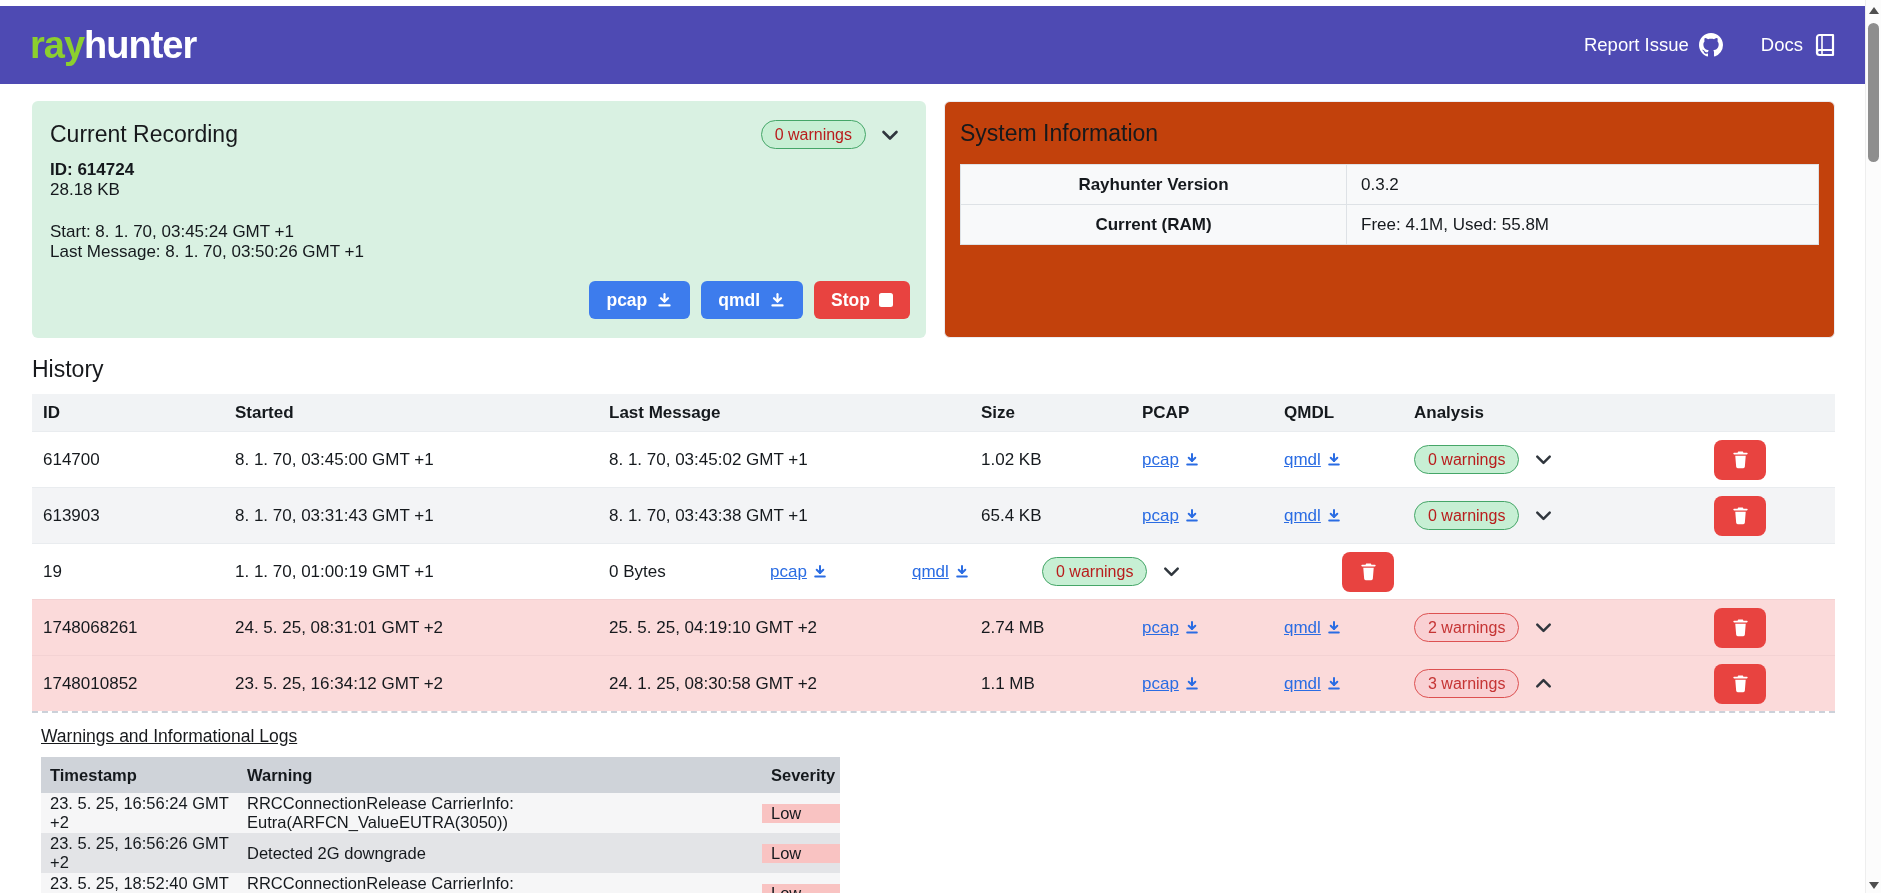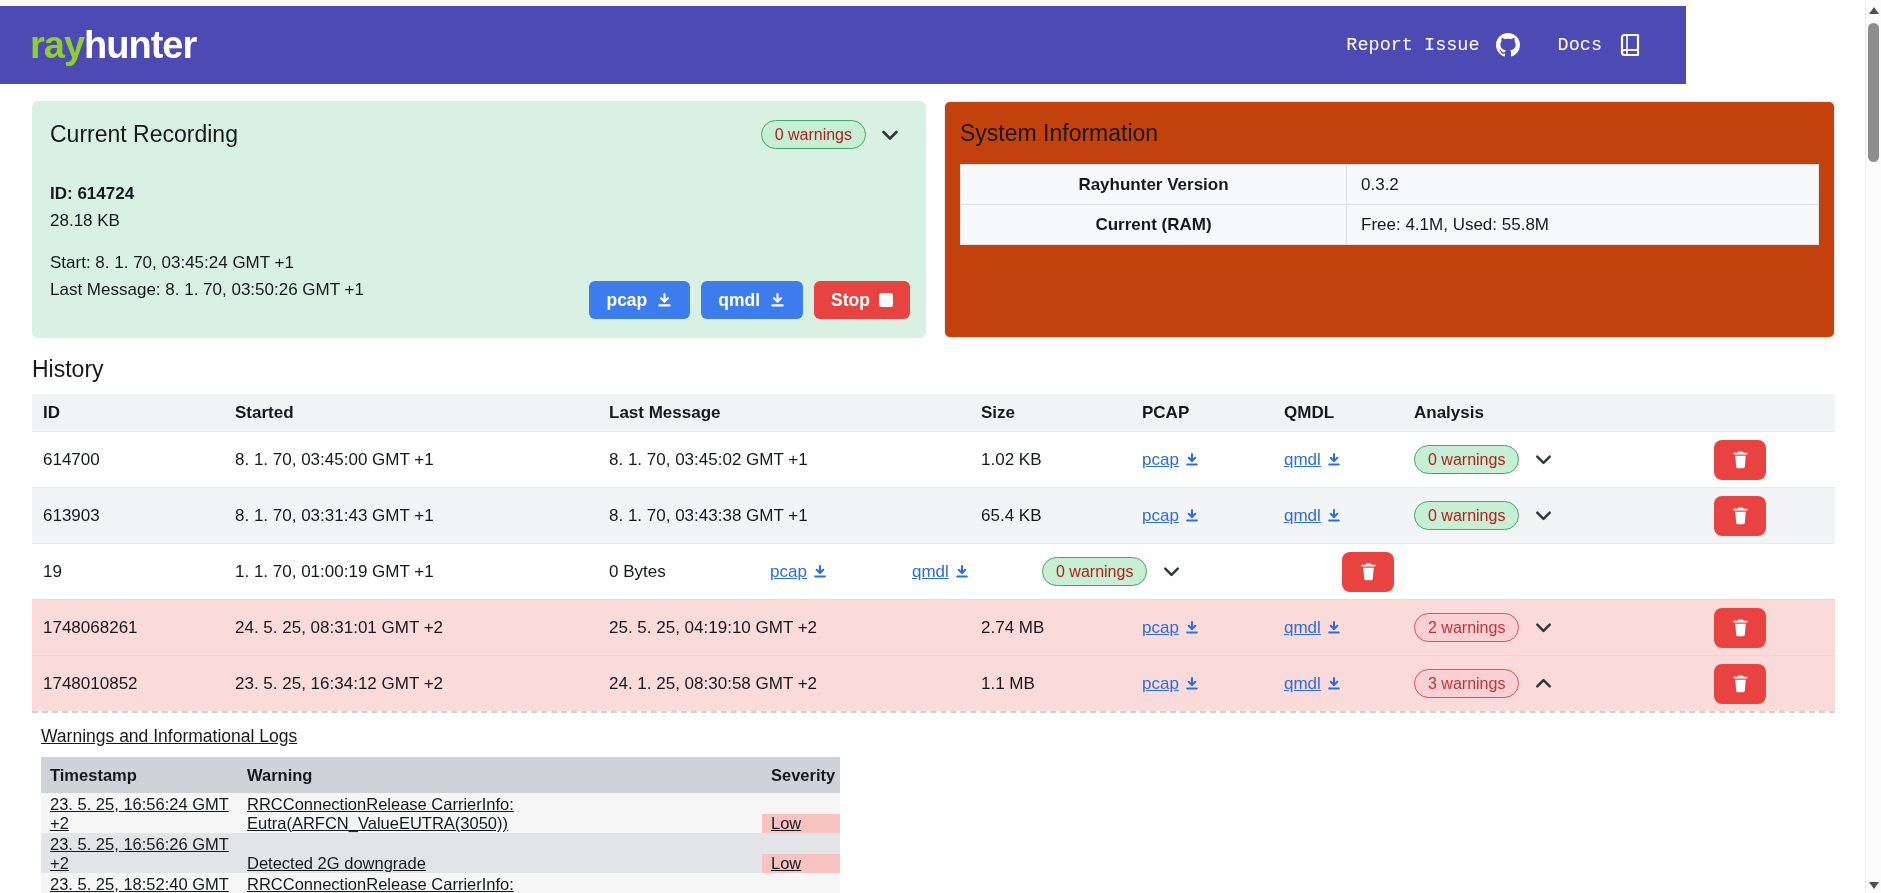--- a/index.html
+++ b/index.html
@@ -1,41 +1,41 @@
 <!DOCTYPE html>
 <html><head>
 <meta charset="utf-8">
 <style>
   * { margin:0; padding:0; box-sizing:border-box; }
   html,body { width:1881px; height:893px; overflow:hidden; background:#fff;
     font-family:"Liberation Sans","DejaVu Sans",sans-serif; color:#15191d; }
 
   .topstrip { height:6px; background:#fff; }
-  .nav { height:78px; width:1686px; background:#4e4ab3; display:flex;
-    align-items:center; justify-content:space-between; padding:0 44px 0 30px; }
+  .nav { height:78px; width:1865px; background:#4e4ab3; display:flex;
+    align-items:center; justify-content:space-between; padding:0 28px 0 30px; }
   .logo { font-size:38px; font-weight:bold; letter-spacing:-1px; line-height:1; }
   .logo-ray { color:#8ccf2e; }
   .logo-hunter { color:#ffffff; }
   .nav-links { display:flex; align-items:center; gap:38px; }
-  .nav-link { display:flex; align-items:center; gap:16px; color:#fff;
-    font-size:18.5px; text-decoration:none; cursor:pointer;font-family:Liberation Mono, monospace; }
+  .nav-link { display:flex; align-items:center; gap:10px; color:#fff;
+    font-size:18.5px; text-decoration:none; cursor:pointer; }
 
   .main { padding:17px 0 0 32px; width:1835px; }
   .cards-row { display:flex; gap:18px; }
   .card { border-radius:6px; height:237px; }
   .card h2, .section-title { font-size:23px; font-weight:500; color:#17191c; }
 
   .card-recording { width:894px; background:#d9f1e2; padding:19px 16px 0 18px; position:relative; }
   .card-head { display:flex; justify-content:space-between; align-items:center; }
   .head-right { display:flex; align-items:center; gap:12px; padding-right:8px; }
   .badge { display:inline-block; padding:3px 13px; border-radius:15px; font-size:16px; line-height:21px; white-space:nowrap; }
   .badge-green { background:#c7efd4; border:1.5px solid #45a668; color:#b91c1c; }
   .badge-red { background:#f9d0d3; border:1.5px solid #dd5151; color:#c53434; }
-  .rec-id { margin-top:35px; font-weight:bold; font-size:17px; }
-  .rec-line { margin-top:7px; font-size:17px; }
+  .rec-id { margin-top:11px; font-weight:bold; font-size:17px; }
+  .rec-line { font-size:17px; }
   .rec-gap { margin-top:22px; }
   .rec-actions { position:absolute; right:16px; bottom:19px; display:flex; gap:11px; }
   .btn { display:flex; align-items:center; gap:9px; height:38px; padding:0 17px;
     border:none; border-radius:6px; color:#fff; font-size:17.5px; font-weight:bold;
     font-family:inherit; cursor:pointer; }
   .btn-blue { background:#3d7ced; }
   .btn-red { background:#e84340; }
   .stop-square { width:14px; height:14px; background:#fff; border-radius:2.5px; display:inline-block; }
 
   .card-system { width:891px; background:#c2410c; border:1px solid #ececf2; padding:18px 15px 0 15px; }
@@ -59,21 +59,21 @@
   .dl-link { color:#2a6ce3; text-decoration:underline; display:inline-flex; align-items:center; gap:5px; cursor:pointer; font-size:17px; }
   .chev-btn { display:inline-flex; cursor:pointer; }
   .delete-btn { width:52px; height:40px; background:#e84340; border:none; border-radius:8px;
     display:flex; align-items:center; justify-content:center; cursor:pointer; }
 
   .expanded { border-top:2px dashed #ccd1d9; padding:13px 0 0 9px; background:#fff; }
   .log-title { font-size:17.5px; text-decoration:underline; color:#17191c; }
   .ltable { margin-top:10px; width:799px; }
   .lheader { display:flex; align-items:center; height:36px; background:#cfd3d9; }
   .lheader .lcell { font-weight:bold; }
-  .lrow { display:flex; align-items:flex-end; min-height:40px; background:#f6f6f7;text-decoration:underline; }
+  .lrow { display:flex; align-items:center; min-height:40px; background:#f6f6f7; }
   .lrow.stripe { background:#e3e4e7; }
   .lcell { padding-left:9px; font-size:16.5px; display:flex; align-items:center; }
   .l0{width:197px}.l1{width:524px}.l2{width:78px}
   .lrow .l2 { background:#f9c3c2; }
 
   .scrollbar { position:fixed; top:0; right:0; width:16px; height:893px;
     background:#fcfcfc; border-left:1px solid #eeeeee; }
   .sb-arrow-up { position:absolute; top:7px; left:3px; width:0; height:0;
     border-left:5px solid transparent; border-right:5px solid transparent;
     border-bottom:7px solid #4f4f4f; }

